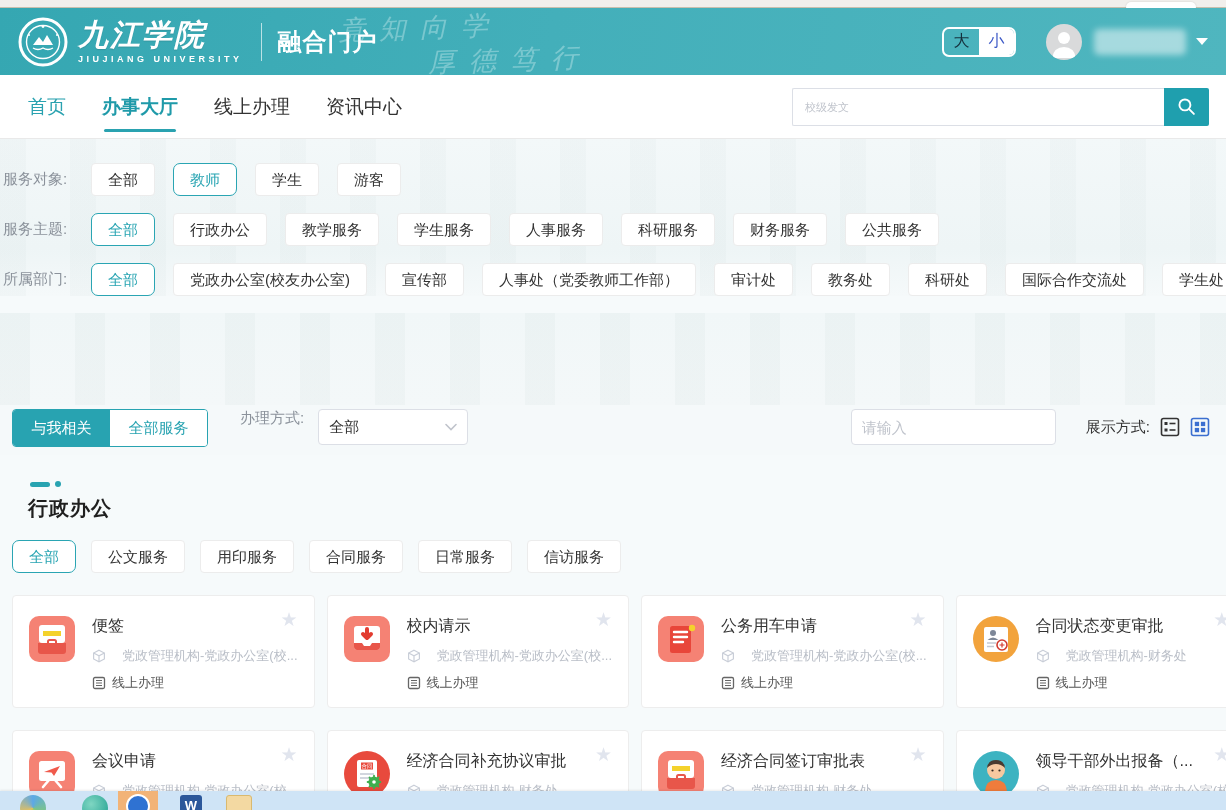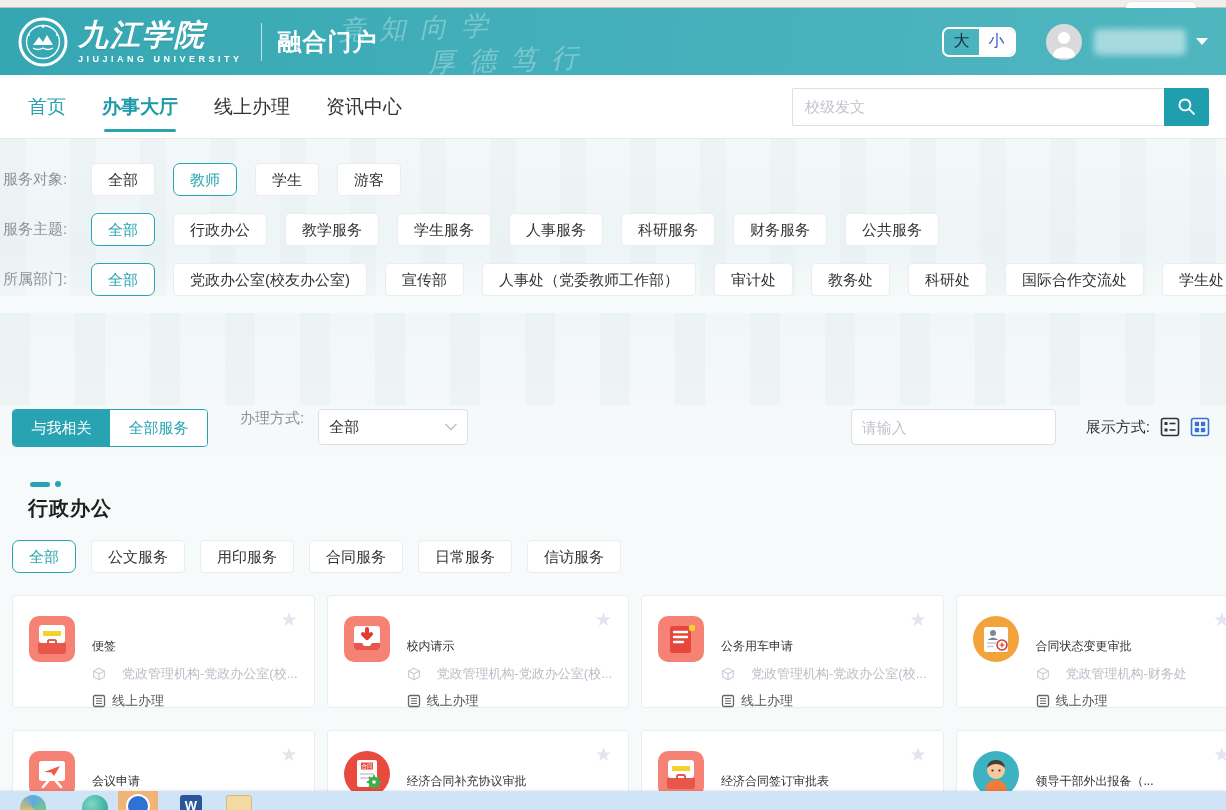--- a/index.html
+++ b/index.html
@@ -40,21 +40,21 @@
   
   .navbar { height:64px; background:#fff; border-bottom:1px solid #e9e9e9; display:flex; align-items:center; padding:0 17px 0 28px; }
   .nav-items { display:flex; align-items:center; gap:36px; }
   .nav-item { font-size:19px; color:#333; text-decoration:none; position:relative; padding:18px 0; cursor:pointer; }
   .nav-item.teal { color:#2aa2b0; }
   .nav-item.active { color:#1f9aa9; font-weight:bold; }
   .nav-item.active::after { content:""; position:absolute; left:50%; transform:translateX(-50%);
     bottom:6px; width:72px; height:3px; background:#2aa2b0; border-radius:2px; }
   .nav-search { margin-left:auto; display:flex; }
   .nav-search input { width:372px; height:38px; border:1px solid #dcdfe6; border-right:none; border-radius:2px 0 0 2px;
-    padding:8px 12px; font-size:15px; color:#333; outline:none; background:#fff; }
+    padding:8px 12px; font-size:11px; color:#333; outline:none; background:#fff; }
   .nav-search input::placeholder { color:#c0c4cc; }
   .nav-search button { width:45px; height:38px; background:#1f9fae; border:none; border-radius:0 2px 2px 0;
     display:flex; align-items:center; justify-content:center; cursor:pointer; }
 
   
   .filter-panel { padding:24px 16px 0 3px; position:relative;
     background:
       repeating-linear-gradient(90deg, rgba(150,175,175,.05) 0 26px, rgba(255,255,255,0) 26px 70px),
       linear-gradient(#f3f8f9, #eef5f6 70%, #f5f9fa); }
   .f-row { display:flex; align-items:center; margin-bottom:17px; }
@@ -94,21 +94,21 @@
   .dash-dot .d2 { width:6px; height:6px; border-radius:50%; background:#28a3b1; }
   .section-title { font-size:20px; color:#1f1f1f; font-weight:bold; margin:8px 0 0 16px; letter-spacing:1px; }
   .sub-tabs { display:flex; gap:15px; padding:18px 16px 0 12px; background:#f6fafb; }
 
   
   .cards-grid { display:grid; grid-template-columns:repeat(4,1fr); gap:22px 12px; padding:22px 13px 0 12px; background:#f6fafb; }
   .card { background:#fff; border:1px solid #ededed; border-radius:4px; height:113px; position:relative;
     display:flex; padding:20px 16px 0 16px; cursor:pointer; }
   .card-icon { width:46px; height:46px; flex:0 0 auto; }
   .card-body { margin-left:17px; min-width:0; }
-  .card-title { font-size:12px; color:#333; white-space:nowrap; overflow:hidden; text-overflow:ellipsis; padding-right:26px;margin-top:22px; }
+  .card-title { font-size:16px; color:#333; white-space:nowrap; overflow:hidden; text-overflow:ellipsis; padding-right:26px; }
   .card-org { margin-top:10px; display:flex; align-items:center; gap:16px; color:#b9bec7; font-size:13px; white-space:nowrap; }
   .card-method { margin-top:9px; display:flex; align-items:center; gap:6px; color:#555; font-size:13px; }
   .card-star { position:absolute; top:14px; right:16px; color:#e1e5ee; font-size:19px; line-height:1; }
 
   
   .taskbar { position:absolute; left:0; bottom:0; width:1226px; height:19px; background:#cfe4f6;
     box-shadow:0 -1px 2px rgba(0,0,0,.08); overflow:hidden; }
   .tb-icon { position:absolute; top:4px; }
   .tbi-round { width:26px; height:26px; border-radius:50%; }
   .tbi-hl { left:118px; top:0; width:40px; height:19px; background:#f2b377; display:flex; justify-content:center; }

